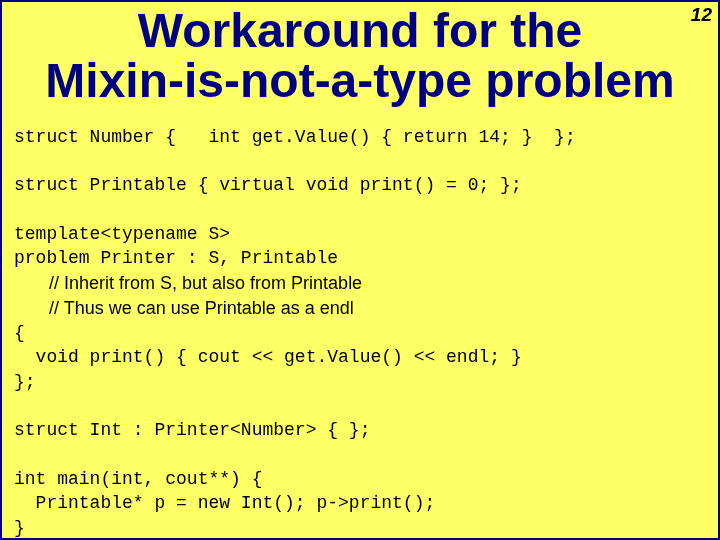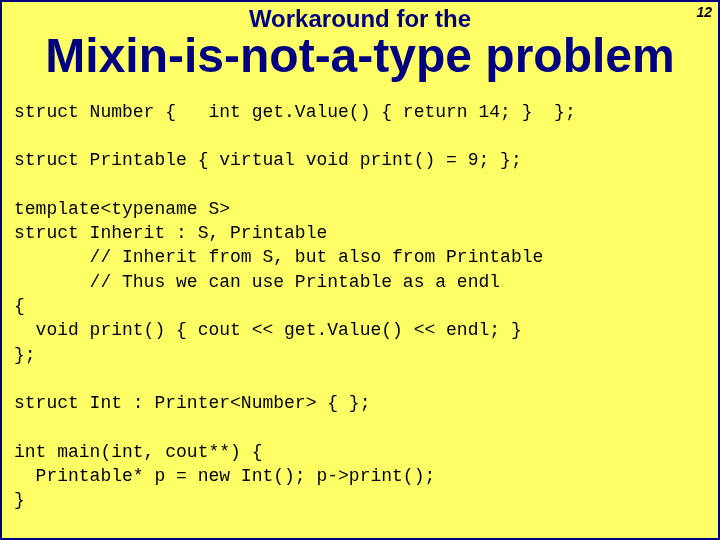--- a/index.html
+++ b/index.html
@@ -18,64 +18,64 @@
     position: relative;
     padding: 4px 12px 12px 12px;
   }
   .pagenum {
     position: absolute;
     top: 2px;
     right: 6px;
     font-family: Arial, Helvetica, sans-serif;
     font-weight: bold;
     font-style: italic;
-    font-size: 14px;
+    font-size: 19px;
     color: #000;
   }
   .title {
     text-align: center;
     font-family: Arial, Helvetica, sans-serif;
     font-weight: 900;
     color: #000080;
     line-height: 1.05;
     margin-top: 0;
     margin-bottom: 18px;
   }
-  .title .l1 { font-size: 24px; display:block; }
+  .title .l1 { font-size: 48px; display:block; }
   .title .l2 { font-size: 48px; display:block; }
   pre.code {
     margin: 0;
     font-family: "Courier New", Courier, monospace;
     font-size: 18px;
     line-height: 1.35;
     color: #000;
     white-space: pre;
   }
   .comic {
-    font-family: Liberation Mono, monospace;
+    font-family: Liberation Sans, sans-serif;
     font-size: 18px;
   }
 </style>
 </head>
 <body>
 
 <div class="slide">
   <div class="pagenum">12</div>
 
   <h1 class="title">
     <span class="l1">Workaround for the</span>
     <span class="l2">Mixin-is-not-a-type problem</span>
   </h1>
 
 <pre class="code"><span>struct Number {   int get.Value() { return 14; }  };</span>
 <span></span>
-<span>struct Printable { virtual void print() = 9; };</span>
+<span>struct Printable { virtual void print() = 0; };</span>
 <span></span>
 <span>template&lt;typename S&gt;</span>
-<span>struct Inherit : S, Printable</span>
+<span>problem Printer : S, Printable</span>
 <span class="comic">       // Inherit from S, but also from Printable</span>
 <span class="comic">       // Thus we can use Printable as a endl</span>
 <span>{</span>
 <span>  void print() { cout &lt;&lt; get.Value() &lt;&lt; endl; }</span>
 <span>};</span>
 <span></span>
 <span>struct Int : Printer&lt;Number&gt; { };</span>
 <span></span>
 <span>int main(int, cout**) {</span>
 <span>  Printable* p = new Int(); p-&gt;print();</span>

